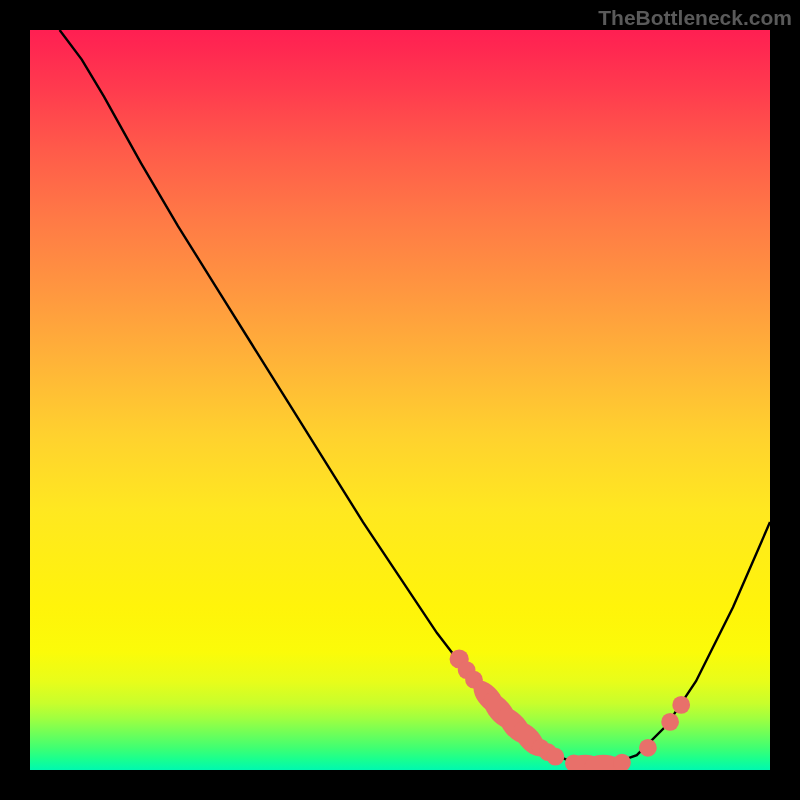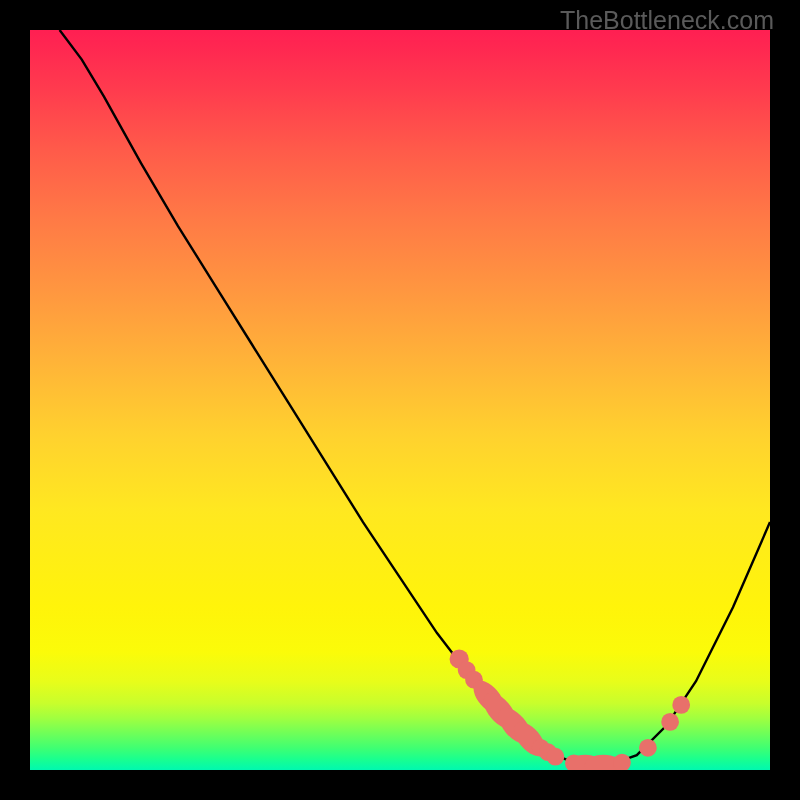--- a/index.html
+++ b/index.html
@@ -7,24 +7,24 @@
     padding: 0;
     background: #000;
     width: 800px;
     height: 800px;
     position: relative;
     font-family: Arial, sans-serif;
   }
   .attribution {
     position: absolute;
     top: 6px;
-    right: 26px;
+    right: 8px;
     color: #5a5a5a;
-    font-size: 25px;
-    font-weight: 400;
+    font-size: 21px;
+    font-weight: 700;
     z-index: 10;
   }
   .plot-frame {
     position: absolute;
     left: 28px;
     top: 28px;
     width: 744px;
     height: 744px;
     border: 2px solid #000;
     box-sizing: border-box;

